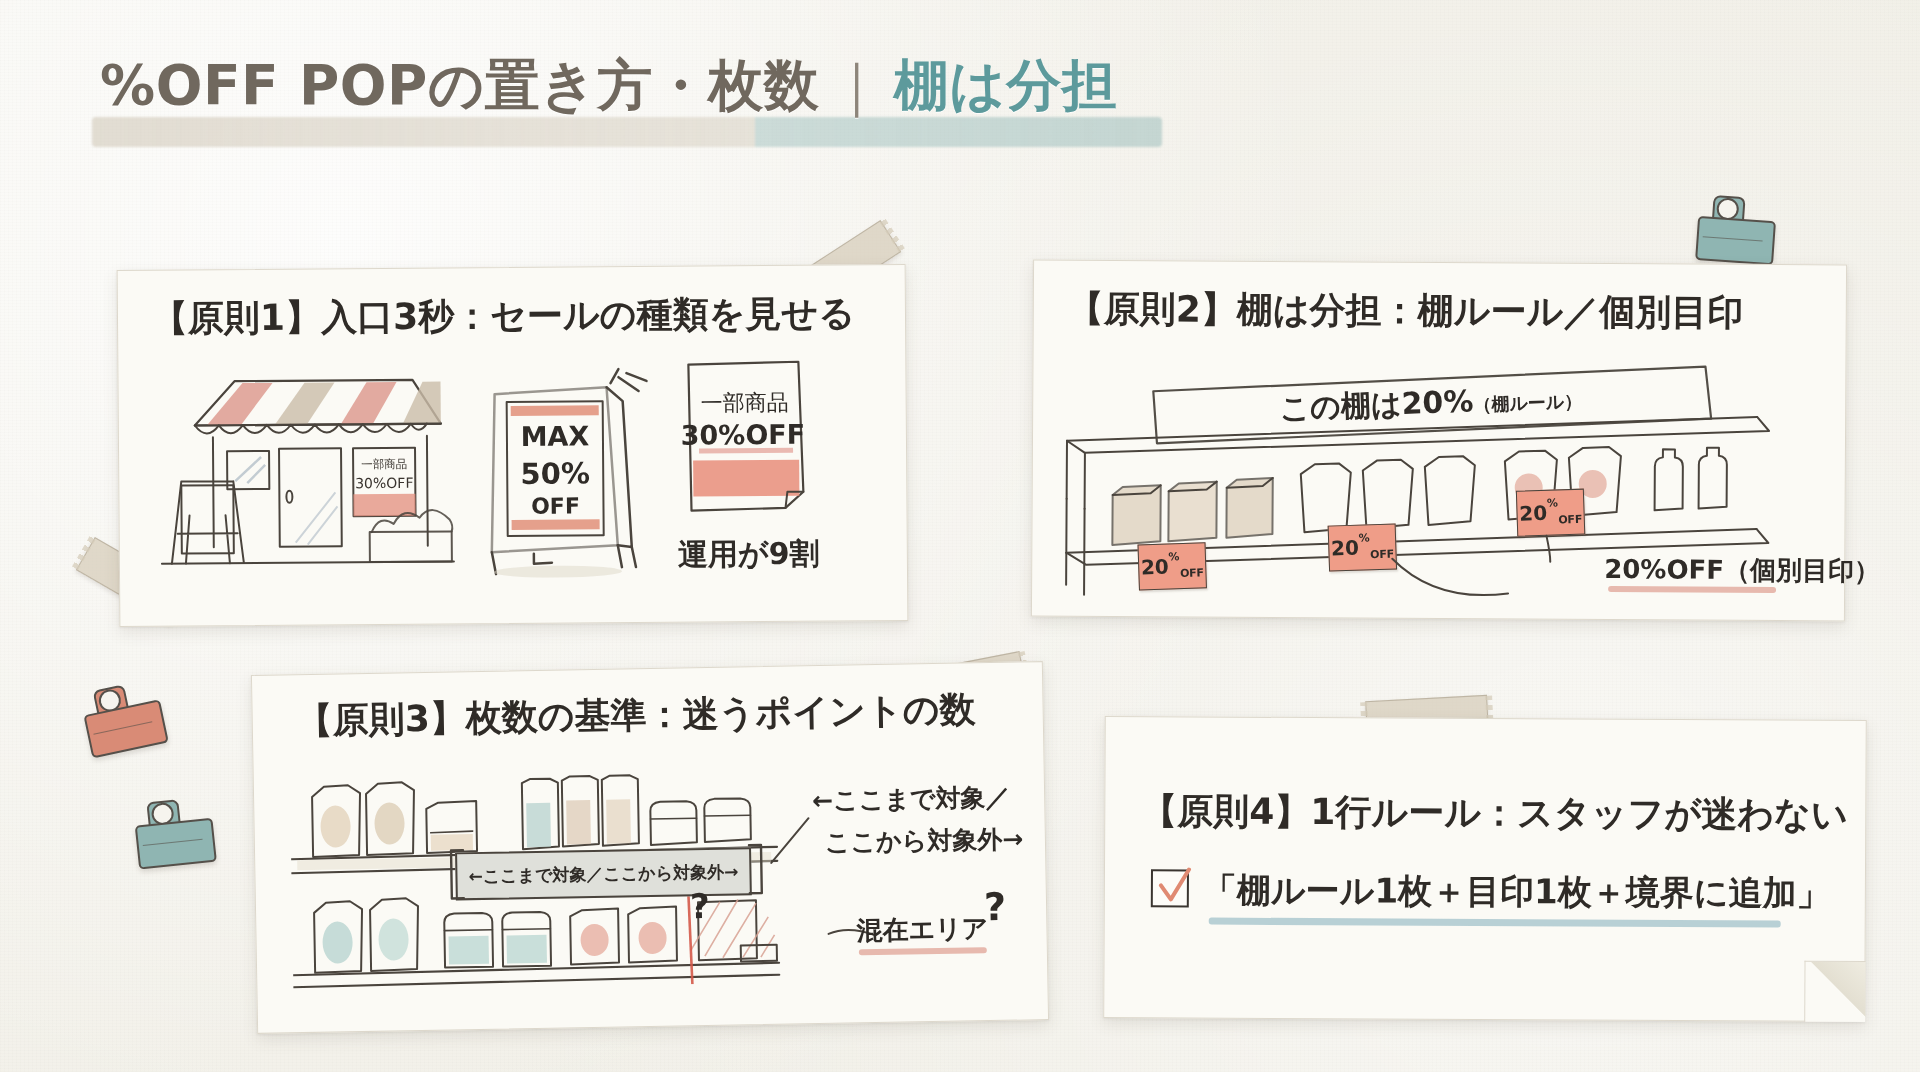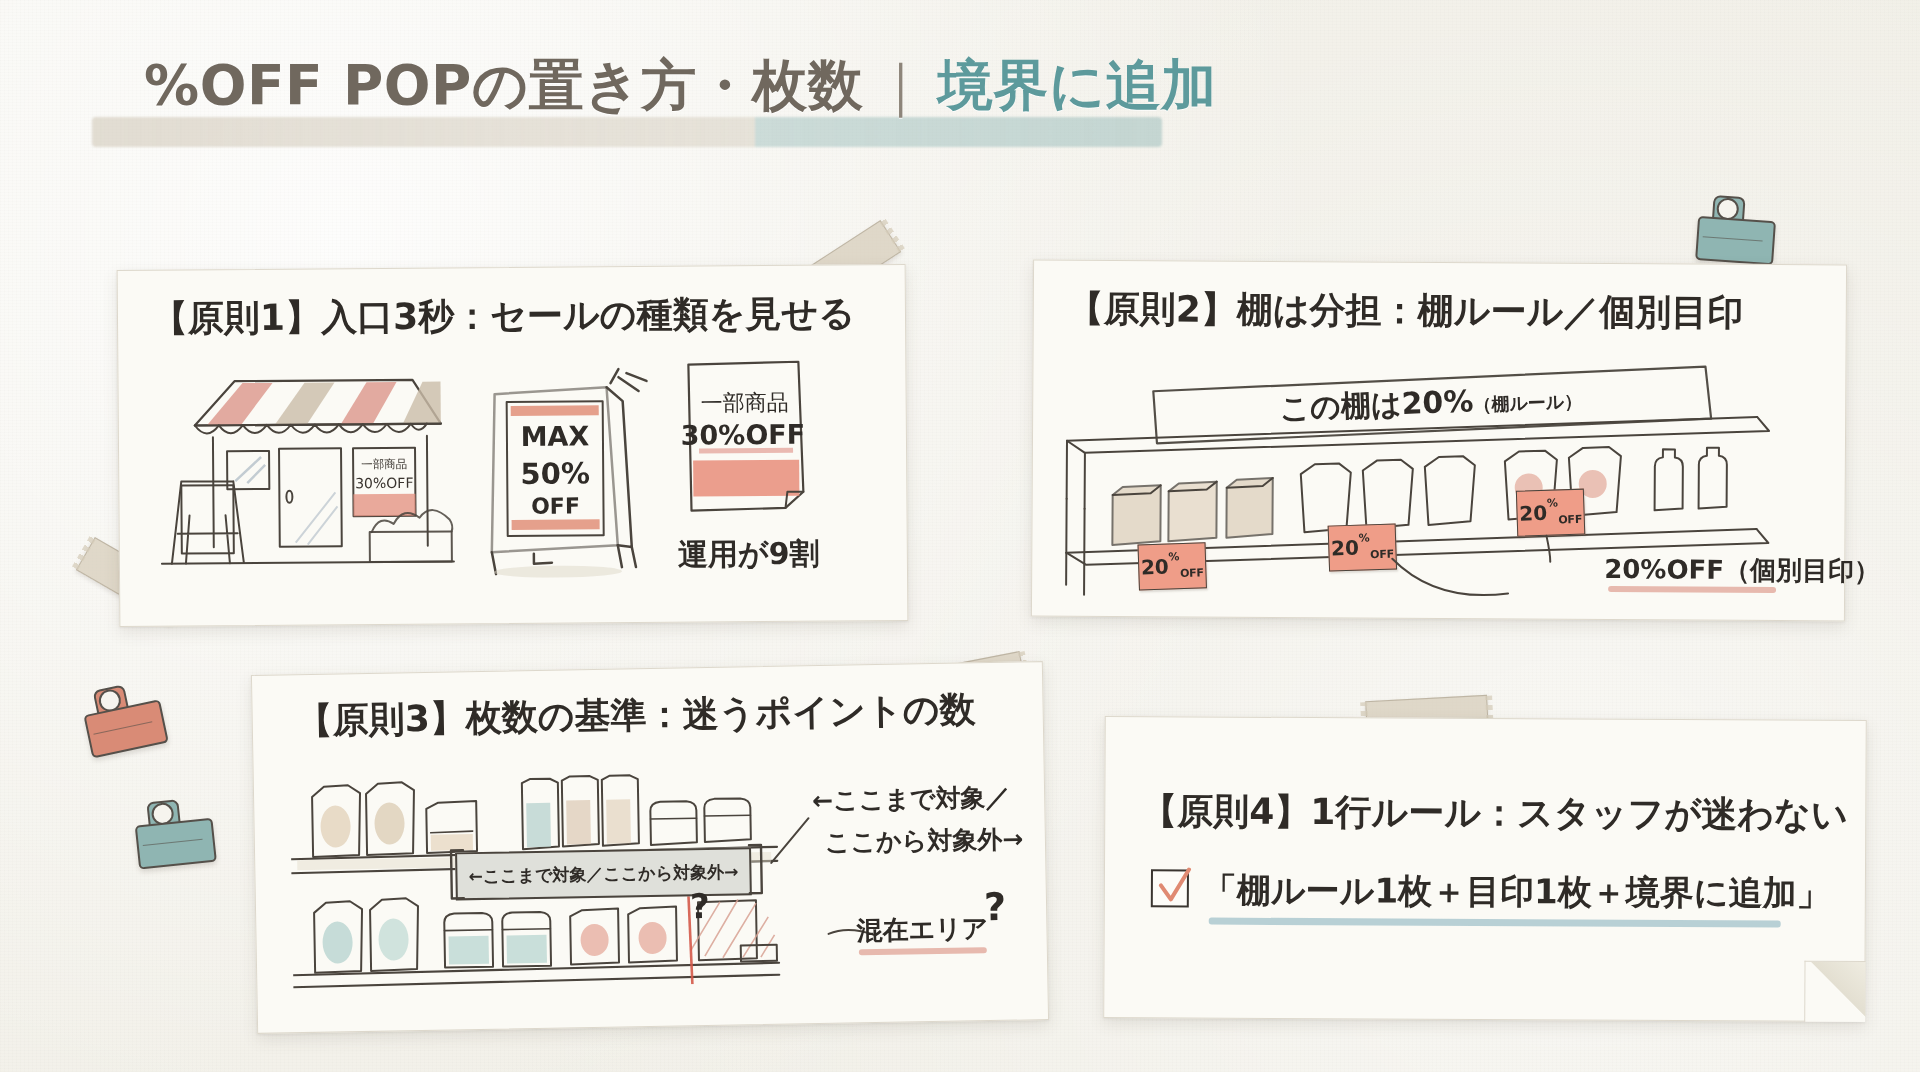--- a/index.html
+++ b/index.html
@@ -22,21 +22,21 @@
       repeating-linear-gradient(90deg, rgba(140,130,115,.03) 0 1px, rgba(0,0,0,0) 1px 4px);
   }
 
   
   #title-wrap{position:absolute;left:100px;top:55px;}
   .marker-band{position:absolute;left:-8px;top:62px;width:1070px;height:30px;
     background:linear-gradient(90deg,rgba(206,197,180,.55),rgba(206,197,180,.42) 62%,rgba(150,186,184,.45) 62%,rgba(150,186,184,.5));
     border-radius:4px;filter:blur(1px);}
   #title{position:relative;font-size:55px;font-weight:700;letter-spacing:.01em;white-space:nowrap;
     line-height:1.1;text-shadow:0 1px 0 rgba(255,255,255,.8);}
-  .t-dark{color:#70685e;margin-left:44px;}
+  .t-dark{color:#70685e;}
   .t-sep{color:#8d857a;font-weight:400;padding:0 10px;}
   .t-teal{color:#5d9a9c;}
 
   
   .card{position:absolute;background:#fbfaf5;border:1.5px solid #ddd8cc;
     box-shadow:0 6px 16px rgba(90,80,65,.12),0 1px 3px rgba(90,80,65,.10);}
   .card-h{position:absolute;white-space:nowrap;font-weight:700;color:#2f2b27;}
 
   #card1{left:118px;top:267px;width:787px;height:355px;transform:rotate(-.45deg);}
   #card2{left:1032px;top:262px;width:812px;height:355px;transform:rotate(.35deg);}
@@ -88,21 +88,21 @@
 </style>
 </head>
 <body>
 
 <div id="stage">
   <div id="grain"></div>
 
   <div id="title-wrap">
     <div class="marker-band"></div>
     <div id="title">
-      <span class="t-dark">%OFF POPの置き方・枚数</span><span class="t-sep">｜</span><span class="t-teal">境界に追加</span>
+      <span class="t-dark">%OFF POPの置き方・枚数</span><span class="t-sep">｜</span><span class="t-teal">棚は分担</span>
     </div>
   </div>
 
   <div class="clip salmon" style="left:78px;top:690px;transform:rotate(-12deg);">
     <div class="neck"></div>
     <div class="ring"></div>
     <div class="body"></div>
     <div class="ln"></div>
   </div>
   <div class="clip teal" style="left:132px;top:800px;transform:rotate(-6deg);">

